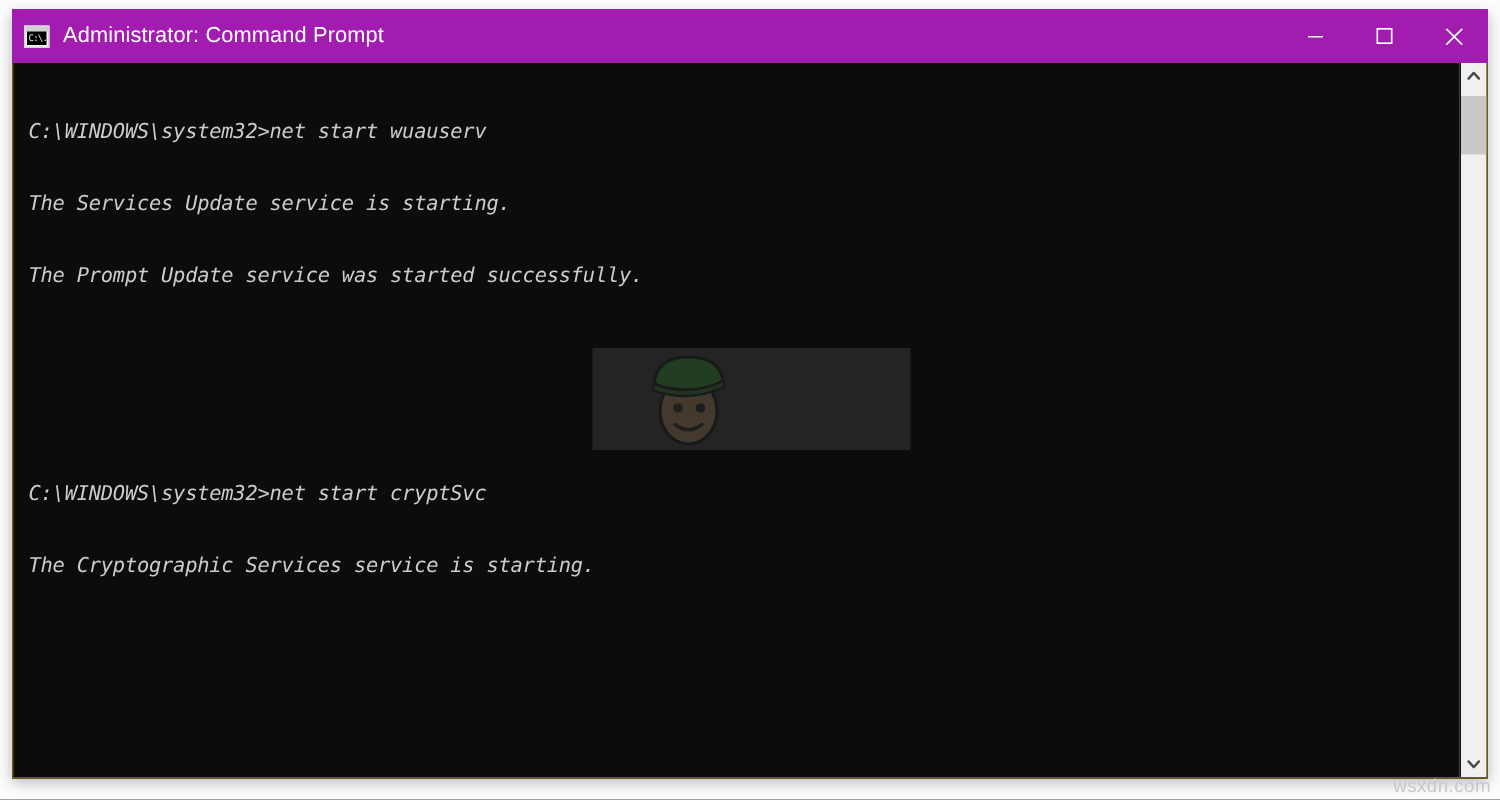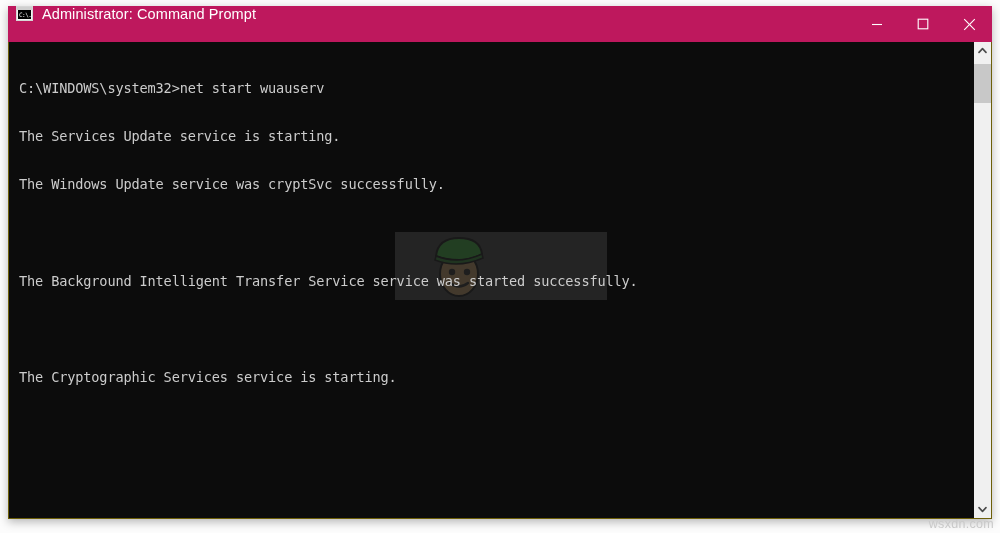--- a/index.html
+++ b/index.html
@@ -35,22 +35,23 @@
     background: #0c0c0c;
     display: flex;
     flex-direction: column;
     overflow: hidden;
   }
 
   
   #title-bar {
     height: 36px;
     min-height: 36px;
-    background: #be185d;
-    display: flex;
+    background: #a21caf;
+    display: flex;
+    align-items: center;
     position: relative;
     user-select: none;
   }
   #title-icon {
     width: 17px;
     height: 15px;
     margin-left: 8px;
     margin-right: 9px;
     background: #f2f2f2;
     border: 1px solid #d6d6d6;
@@ -117,20 +118,21 @@
     padding: 6px 0 0 10px;
     color: #cccccc;
     font-family: "DejaVu Sans Mono", monospace;
     font-size: 13.6px;
     line-height: 16.05px;
     white-space: pre;
     position: relative;
     z-index: 1;
     overflow: hidden;
     letter-spacing: -0.15px;
+    font-style: italic;
   }
   .console-line { height: 16.05px; }
   .console-line.blank { color: transparent; }
 
   
   #scrollbar {
     width: 17px;
     min-width: 17px;
     background: #f0f0f0;
     border-left: 1px solid #0c0c0c;
@@ -259,24 +261,24 @@
             <circle cx="24" cy="38" r="3.2" fill="#111"></circle>
             <circle cx="39" cy="38" r="3.2" fill="#111"></circle>
             <path d="M22 49 Q31 56 40 49" fill="none" stroke="#111" stroke-width="2.4" stroke-linecap="round"></path>
           </svg>
         </div>
       </div>
 
       <div id="console-text">
         <div class="console-line">C:\WINDOWS\system32&gt;net start wuauserv</div>
         <div class="console-line">The Services Update service is starting.</div>
-        <div class="console-line">The Windows Update service was cryptSvc successfully.</div>
+        <div class="console-line">The Prompt Update service was started successfully.</div>
         <div class="console-line blank">&nbsp;</div>
-        <div class="console-line">The Background Intelligent Transfer Service service was started successfully.</div>
         <div class="console-line blank">&nbsp;</div>
+        <div class="console-line">C:\WINDOWS\system32&gt;net start cryptSvc</div>
         <div class="console-line">The Cryptographic Services service is starting.</div>
         
         
         
         
         
         
         
       </div>
 

